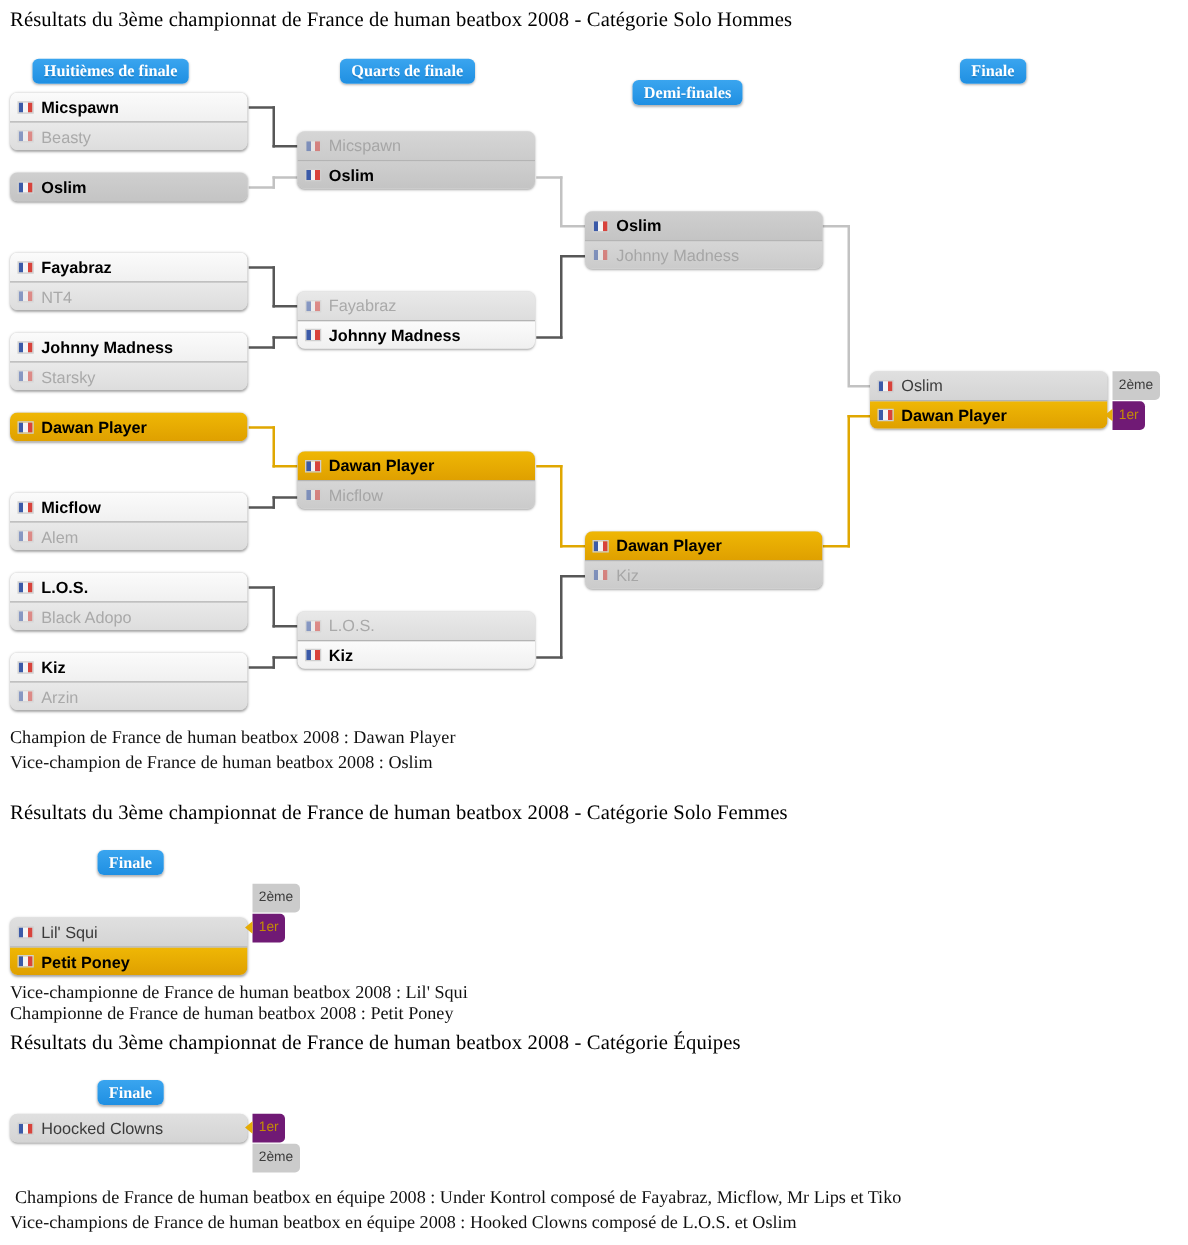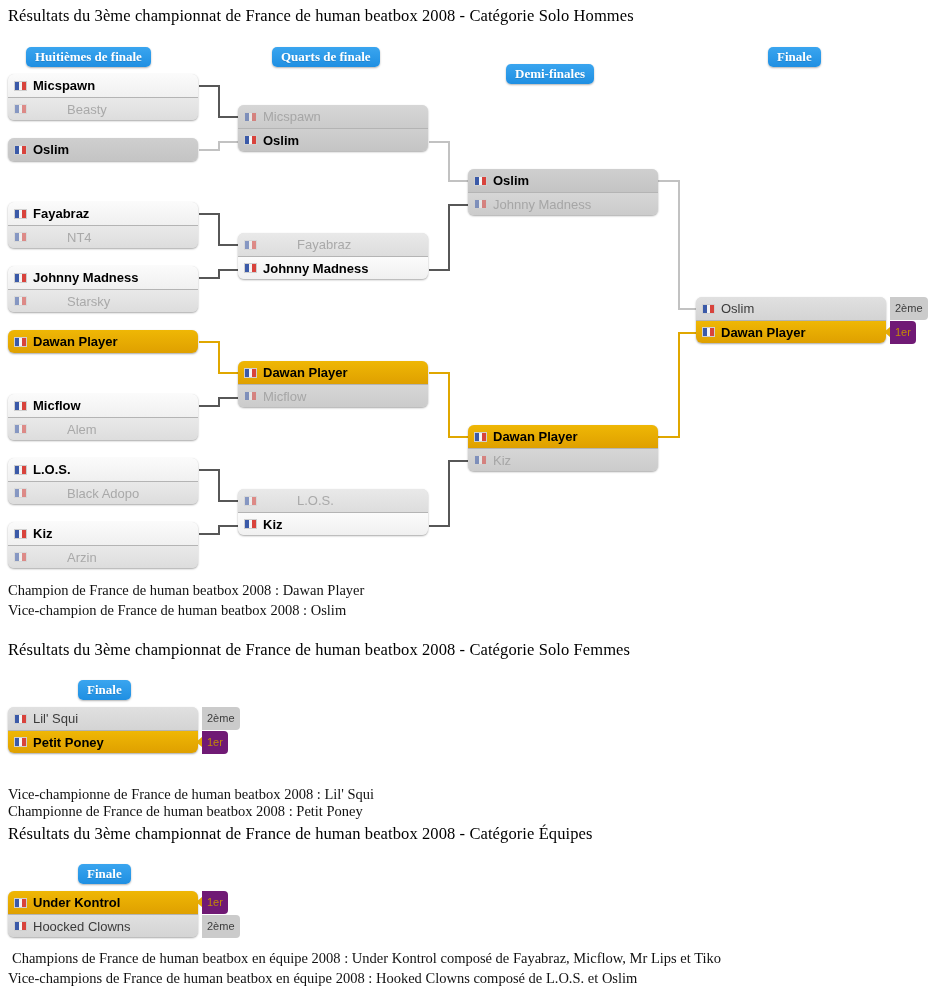--- a/index.html
+++ b/index.html
@@ -56,21 +56,21 @@
     padding-left: 6px;
     font-size: 13px;
     line-height: 23px;
     white-space: nowrap;
     box-sizing: border-box;
   }
   .slot + .slot { border-top: 1px solid #b4b4b4; }
 
   
   .s-white  { background: linear-gradient(to bottom,#fbfbfb 0%,#f0f0f0 100%); color:#000; font-weight:bold; }
-  .s-light  { background: linear-gradient(to bottom,#e9e9e9 0%,#dddddd 100%); color:#a9a9a9; font-weight:normal;gap:34px; }
+  .s-light  { background: linear-gradient(to bottom,#e9e9e9 0%,#dddddd 100%); color:#a9a9a9; font-weight:normal; }
   .s-gray   { background: linear-gradient(to bottom,#cfcfcf 0%,#c4c4c4 100%); color:#000; font-weight:bold; }
   .s-grayl  { background: linear-gradient(to bottom,#d6d6d6 0%,#cbcbcb 100%); color:#a6a6a6; font-weight:normal; }
   .s-gold   { background: linear-gradient(to bottom,#efb705 0%,#dfa000 100%); color:#000; font-weight:bold; }
   .s-plain  { background: linear-gradient(to bottom,#e0e0e0 0%,#d4d4d4 100%); color:#3b3b3b; font-weight:normal; }
 
   
   .flag {
     display: inline-block;
     width: 13px; height: 10px;
     margin-right: 6px;
@@ -342,21 +342,21 @@
   <span>1er</span>
 </div>
 
 <div class="caption" style="left:8px; top:581px;">Champion de France de human beatbox 2008 : Dawan Player</div>
 <div class="caption" style="left:8px; top:601px;">Vice-champion de France de human beatbox 2008 : Oslim</div>
 
 <div class="section-title" style="left:8px; top:640px;">Résultats du 3ème championnat de France de human beatbox 2008 - Catégorie Solo Femmes</div>
 
 <div class="round-label" style="left:78px; top:680px;">Finale</div>
 
-<div class="match" style="left:8px; top:707px; width:190px;">
+<div class="match" style="left:8px; top:734px; width:190px;">
   <div class="slot s-plain">
     <span class="flag"></span>
     <span>Lil' Squi</span>
   </div>
   <div class="slot s-gold">
     <span class="flag"></span>
     <span>Petit Poney</span>
   </div>
 </div>
 <div class="badge badge-2" style="left:202px; top:707px;">2ème</div>
@@ -366,24 +366,20 @@
 </div>
 
 <div class="caption" style="left:8px; top:765px;margin-top:37px;">Championne de France de human beatbox 2008 : Petit Poney</div>
 <div class="caption" style="left:8px; top:785px;">Vice-championne de France de human beatbox 2008 : Lil' Squi</div>
 
 <div class="section-title" style="left:8px; top:824px;">Résultats du 3ème championnat de France de human beatbox 2008 - Catégorie Équipes</div>
 
 <div class="round-label" style="left:78px; top:864px;">Finale</div>
 
 <div class="match" style="left:8px; top:891px; width:190px;">
-  <div class="slot s-gold">
-    <span class="flag"></span>
-    <span>Under Kontrol</span>
-  </div>
   <div class="slot s-plain">
     <span class="flag"></span>
     <span>Hoocked Clowns</span>
   </div>
 </div>
 <div class="badge badge-1" style="left:202px; top:891px;">
   <span class="badge-notch"></span>
   <span>1er</span>
 </div>
 <div class="badge badge-2" style="left:202px; top:915px;">2ème</div>

